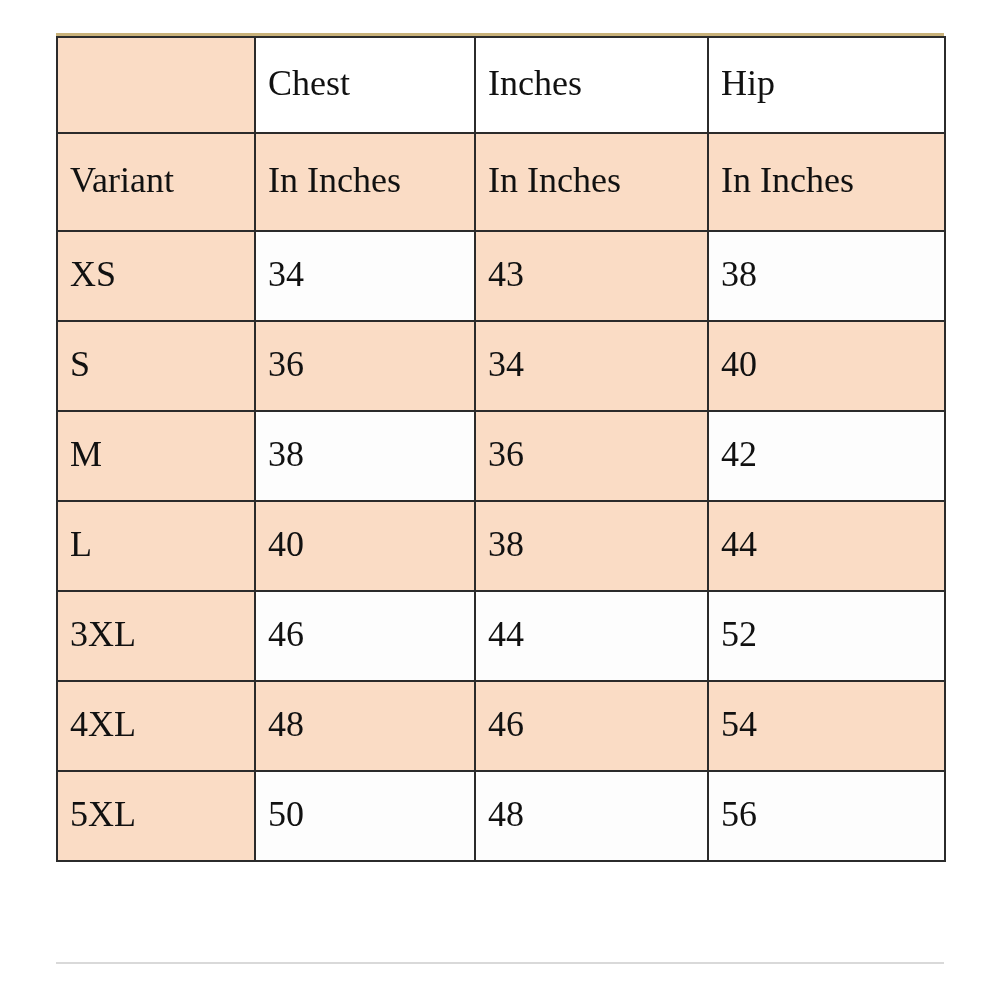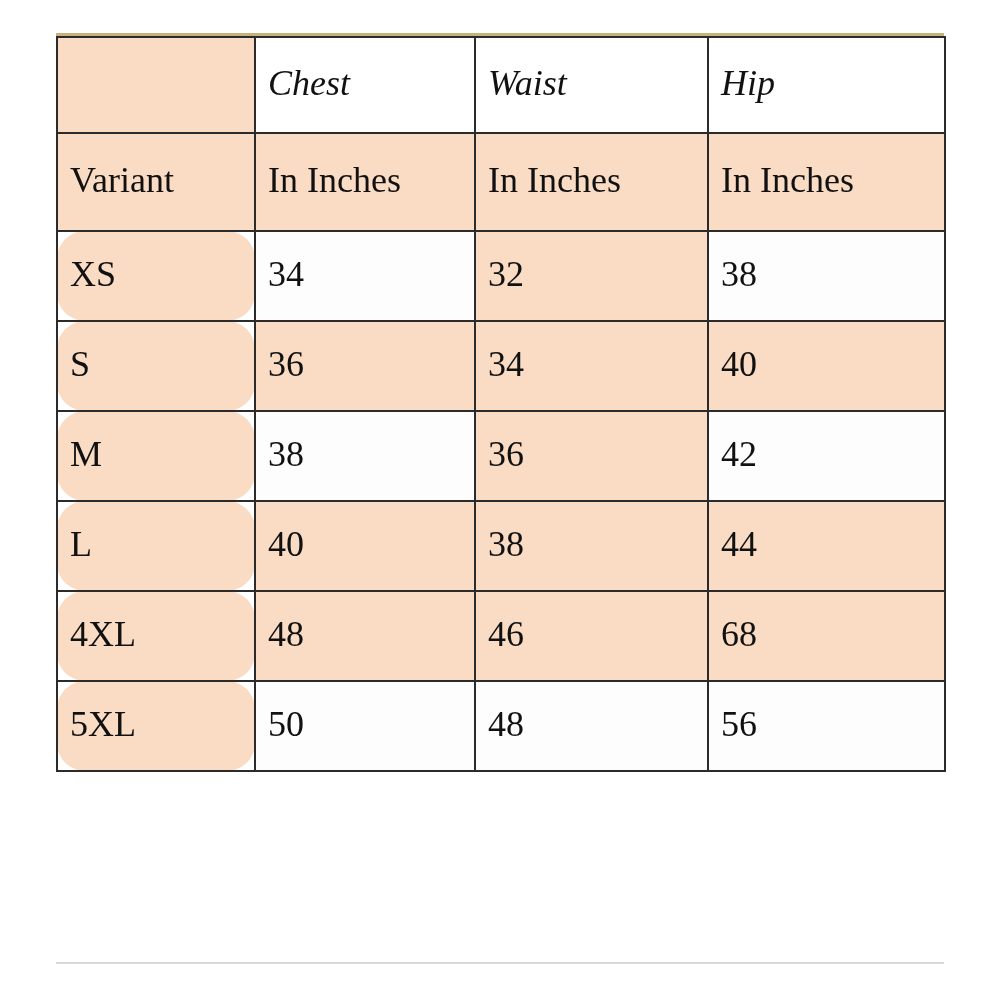--- a/index.html
+++ b/index.html
@@ -36,29 +36,29 @@
     white-space: nowrap;
     overflow: hidden;
   }
   
   col.c-variant { width: 198px; }
   col.c-chest   { width: 220px; }
   col.c-waist   { width: 233px; }
   col.c-hip     { width: 237px; }
 
   
-  tr.head-top td { height: 76px; font-style: italic; }
+  tr.head-top td { height: 76px; }
   tr.head-top td.blank { background: #fadcc5; }
   tr.head-top td.lbl { background: #ffffff; }
 
   
   tr.head-sub td { height: 78px; background: #fadcc5; }
 
   
-  tr.body-row td.variant { background: #fadcc5; border-radius: 28px; }
+  tr.body-row td.variant { background: #fadcc5; }
   tr.body-row td.num { height: 70px; }
   tr.body-row.alt-white td.num { background: #fdfdfd; }
   tr.body-row.alt-peach td.num { background: #fadcc5; }
   
   tr.body-row td.num.peach { background: #fadcc5; }
   tr.body-row td.num.white { background: #fdfdfd; }
 
   
   #top-rule {
     position: absolute;
@@ -87,34 +87,34 @@
     <colgroup>
       <col class="c-variant">
       <col class="c-chest">
       <col class="c-waist">
       <col class="c-hip">
     </colgroup>
     <tbody>
       <tr class="head-top">
         <td class="blank"></td>
         <td class="lbl">Chest</td>
-        <td class="lbl">Waist</td>
+        <td class="lbl">Inches</td>
         <td class="lbl">Hip</td>
       </tr>
       <tr class="head-sub">
         <td>Variant</td>
         <td>In Inches</td>
         <td>In Inches</td>
         <td>In Inches</td>
       </tr>
 
       <tr class="body-row alt-white">
         <td class="variant">XS</td>
         <td class="num white">34</td>
-        <td class="num peach">32</td>
+        <td class="num peach">43</td>
         <td class="num white">38</td>
       </tr>
 
       <tr class="body-row alt-peach">
         <td class="variant">S</td>
         <td class="num peach">36</td>
         <td class="num peach">34</td>
         <td class="num peach">40</td>
       </tr>
 
@@ -127,26 +127,32 @@
 
       <tr class="body-row alt-peach">
         <td class="variant">L</td>
         <td class="num peach">40</td>
         <td class="num peach">38</td>
         <td class="num peach">44</td>
       </tr>
 
 
 
+      <tr class="body-row alt-white">
+        <td class="variant">3XL</td>
+        <td class="num white">46</td>
+        <td class="num white">44</td>
+        <td class="num white">52</td>
+      </tr>
 
       <tr class="body-row alt-peach">
         <td class="variant">4XL</td>
         <td class="num peach">48</td>
         <td class="num peach">46</td>
-        <td class="num peach">68</td>
+        <td class="num peach">54</td>
       </tr>
 
       <tr class="body-row alt-white">
         <td class="variant">5XL</td>
         <td class="num white">50</td>
         <td class="num white">48</td>
         <td class="num white">56</td>
       </tr>
 
     </tbody>

